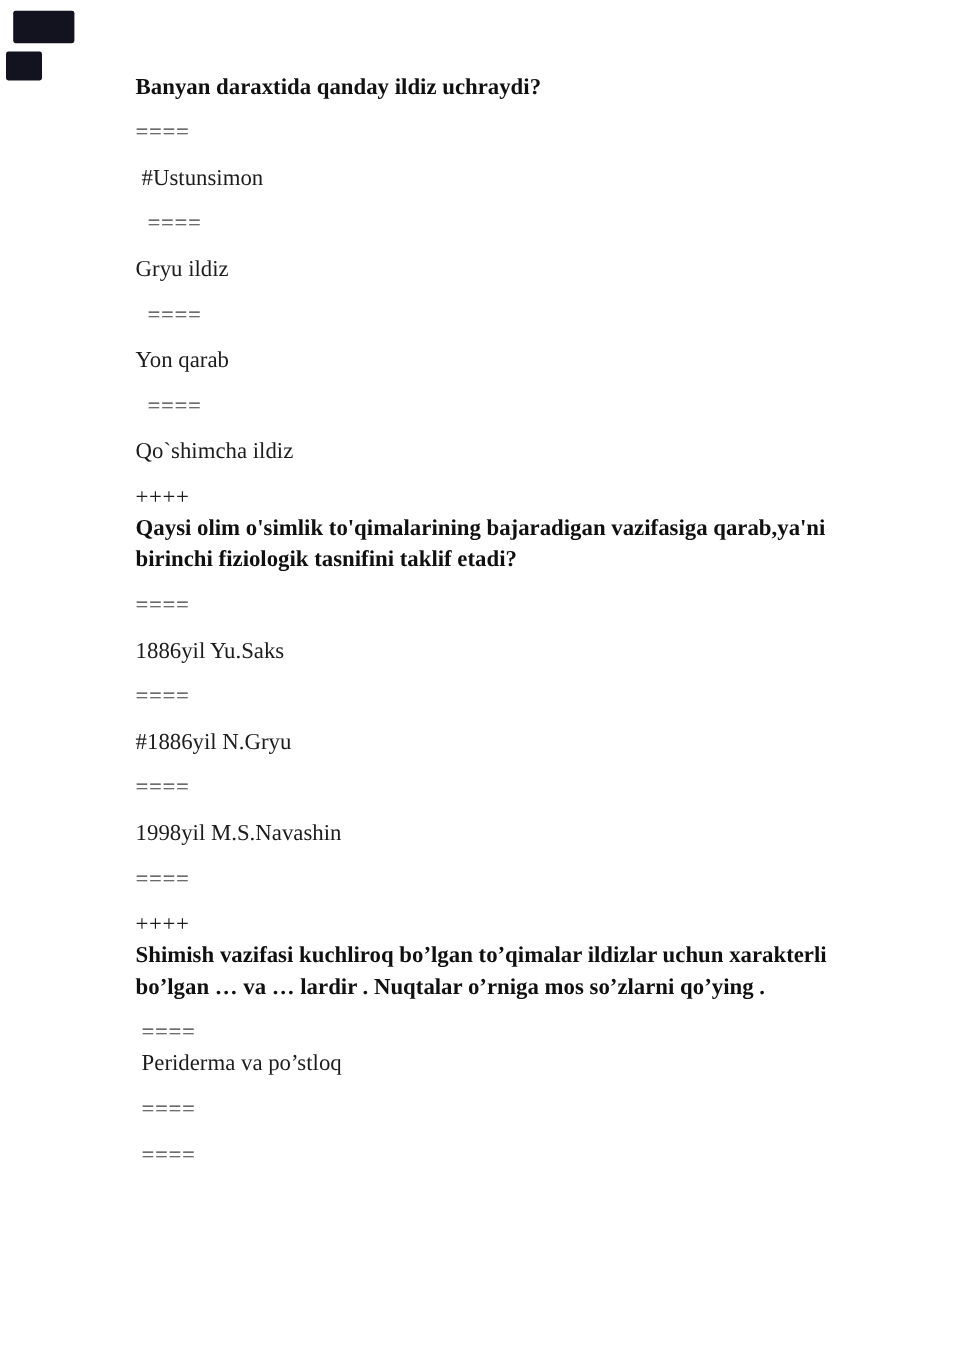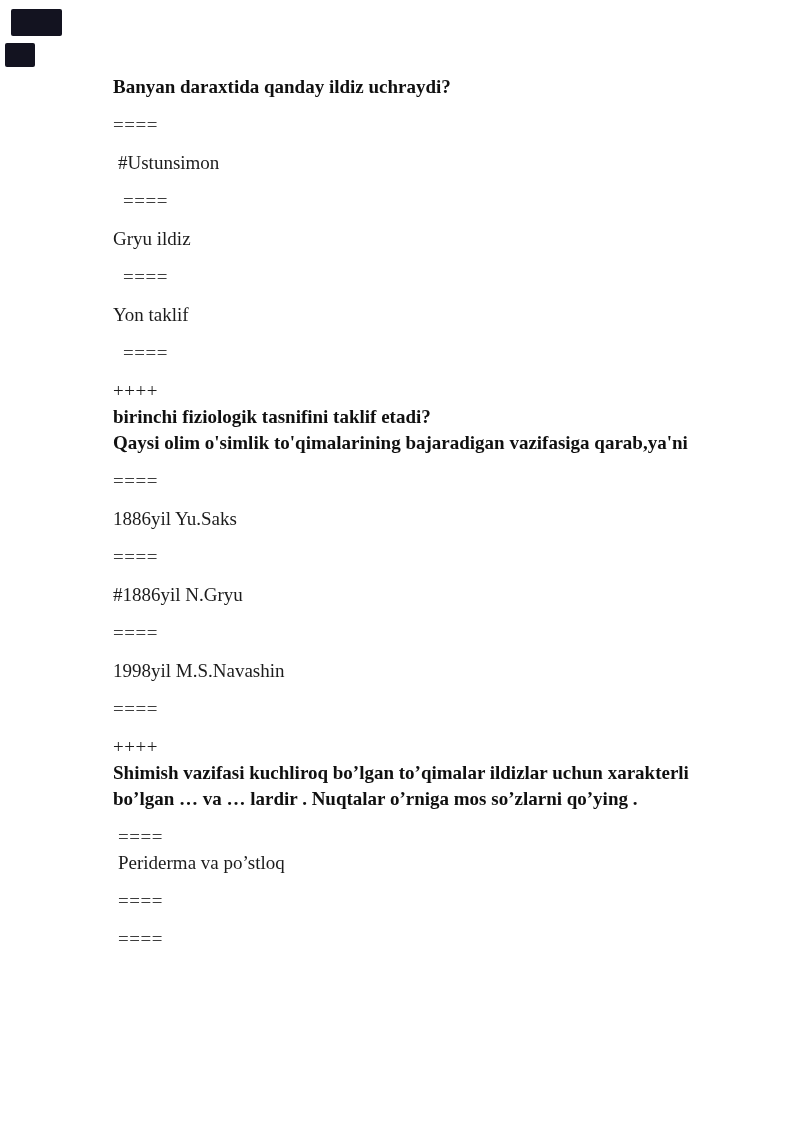--- a/index.html
+++ b/index.html
@@ -12,21 +12,21 @@
   html,body{margin:0;padding:0;}
   body{
     width:800px;height:1131px;
     background:var(--bg);
     overflow:hidden;
     position:relative;
     font-family:"Liberation Serif","DejaVu Serif",serif;
   }
   .content{
     position:absolute;
-    left:113px;top:74px;
+    left:113px;top:60px;
     width:624px;
   }
   .line{
     margin:12px 0 0 0;
     font-size:19px;
     line-height:26px;
     color:var(--text);
     white-space:pre-wrap;
   }
   .line:first-child{margin-top:0;}
@@ -50,25 +50,26 @@
 <div class="page">
   <div class="corner-mark mark-1"></div>
   <div class="corner-mark mark-2"></div>
   <div class="content" id="doc-lines">
       <p class="line question ind0 question">Banyan daraxtida qanday ildiz uchraydi?</p>
       <p class="line separator ind0">====</p>
       <p class="line option ind1">#Ustunsimon</p>
       <p class="line separator ind2">====</p>
       <p class="line option ind0">Gryu ildiz</p>
       <p class="line separator ind2">====</p>
-      <p class="line option ind0">Yon taklif</p>
+      <p class="line option ind0">Yon qarab</p>
       <p class="line separator ind2">====</p>
+      <p class="line option ind0">Qo`shimcha ildiz</p>
       <p class="line divider ind0">++++</p>
+      <p class="line question ind0 tight question">Qaysi olim o'simlik to'qimalarining bajaradigan vazifasiga qarab,ya'ni</p>
       <p class="line question ind0 tight question">birinchi fiziologik tasnifini taklif etadi?</p>
-      <p class="line question ind0 tight question">Qaysi olim o'simlik to'qimalarining bajaradigan vazifasiga qarab,ya'ni</p>
       <p class="line separator ind0">====</p>
       <p class="line option ind0">1886yil Yu.Saks</p>
       <p class="line separator ind0">====</p>
       <p class="line option ind0">#1886yil N.Gryu</p>
       <p class="line separator ind0">====</p>
       <p class="line option ind0">1998yil M.S.Navashin</p>
       <p class="line separator ind0">====</p>
       <p class="line divider ind0">++++</p>
       <p class="line question ind0 tight question">Shimish vazifasi kuchliroq bo’lgan to’qimalar ildizlar uchun xarakterli</p>
       <p class="line question ind0 tight question">bo’lgan … va … lardir . Nuqtalar o’rniga mos so’zlarni qo’ying .</p>

